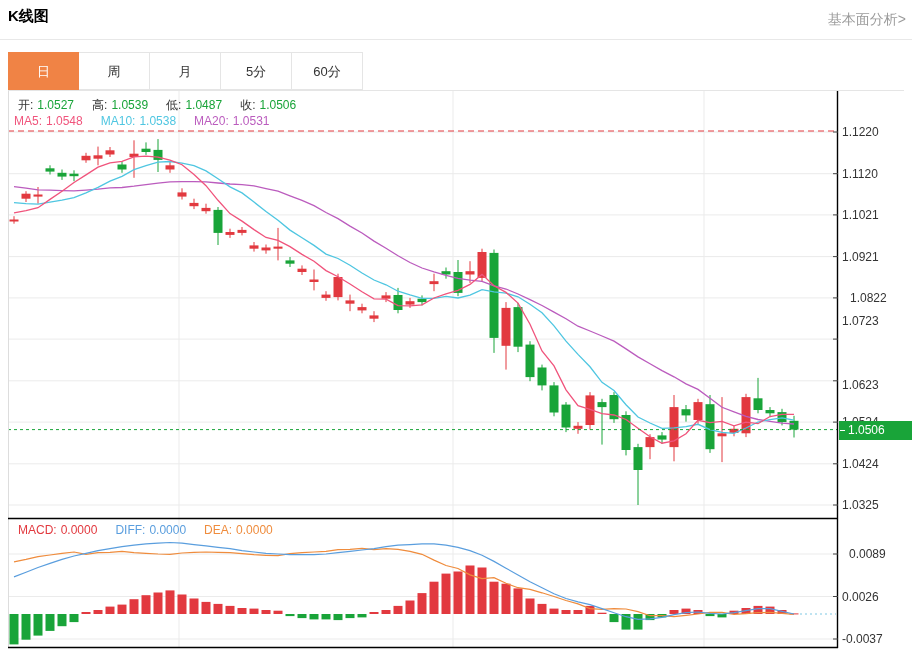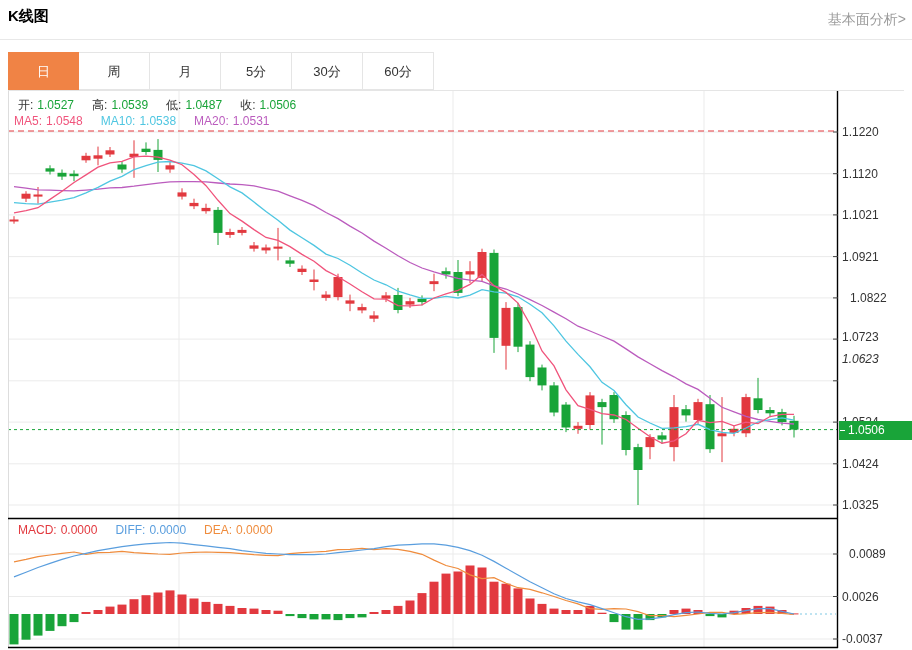--- a/index.html
+++ b/index.html
@@ -270,35 +270,34 @@
 <div class="hdr">
   <span class="hdr-title">K线图</span>
   <a class="hdr-link">基本面分析&gt;</a>
 </div>
 
 <div class="tabs">
     <div class="tab active">日</div>
     <div class="tab">周</div>
     <div class="tab">月</div>
     <div class="tab">5分</div>
-    <div class="tab">30分</div>
     <div class="tab">60分</div>
   </div>
 
 <div class="legend" style="left:18px;top:97px"><span class="grp"><span style="color: rgb(51, 51, 51);">开:</span><span style="color: rgb(25, 164, 57);">1.0527</span></span><span class="grp"><span style="color: rgb(51, 51, 51);">高:</span><span style="color: rgb(25, 164, 57);">1.0539</span></span><span class="grp"><span style="color: rgb(51, 51, 51);">低:</span><span style="color: rgb(25, 164, 57);">1.0487</span></span><span class="grp"><span style="color: rgb(51, 51, 51);">收:</span><span style="color: rgb(25, 164, 57);">1.0506</span></span></div>
 <div class="legend" style="left:14px;top:114px"><span class="grp"><span style="color: rgb(240, 84, 124);">MA5:</span><span style="color: rgb(240, 84, 124);">1.0548</span></span><span class="grp"><span style="color: rgb(79, 198, 225);">MA10:</span><span style="color: rgb(79, 198, 225);">1.0538</span></span><span class="grp"><span style="color: rgb(187, 92, 190);">MA20:</span><span style="color: rgb(187, 92, 190);">1.0531</span></span></div>
 <div class="legend" style="left:18px;top:523px"><span class="grp"><span style="color: rgb(226, 57, 63);">MACD:</span><span style="color: rgb(226, 57, 63);">0.0000</span></span><span class="grp"><span style="color: rgb(90, 158, 222);">DIFF:</span><span style="color: rgb(90, 158, 222);">0.0000</span></span><span class="grp"><span style="color: rgb(239, 140, 61);">DEA:</span><span style="color: rgb(239, 140, 61);">0.0000</span></span></div>
 
 <div class="badge" style="top: 420.6px; background: rgb(25, 164, 57);">1.0506</div>
 
 <div class="ylab" style="top: 124px;">1.1220</div>
 <div class="ylab" style="top: 165.7px;">1.1120</div>
 <div class="ylab" style="top: 206.9px;">1.1021</div>
 <div class="ylab" style="top: 248.6px;">1.0921</div>
 <div class="ylab" style="top: 289.9px; margin-left: 8px;">1.0822</div>
-<div class="ylab" style="top: 329px;">1.0723</div>
-<div class="ylab" style="top: 351px; font-style: italic;">1.0623</div>
+<div class="ylab" style="top: 313px;">1.0723</div>
+<div class="ylab" style="top: 377px;">1.0623</div>
 <div class="ylab" style="top: 414.1px;">1.0524</div>
 <div class="ylab" style="top: 455.8px;">1.0424</div>
 <div class="ylab" style="top: 497px;">1.0325</div>
 <div class="ylab" style="top: 546px; margin-left: 7px;">0.0089</div>
 <div class="ylab" style="top: 588.5px;">0.0026</div>
 <div class="ylab" style="top: 631px;">-0.0037</div>
 
 </body></html>

